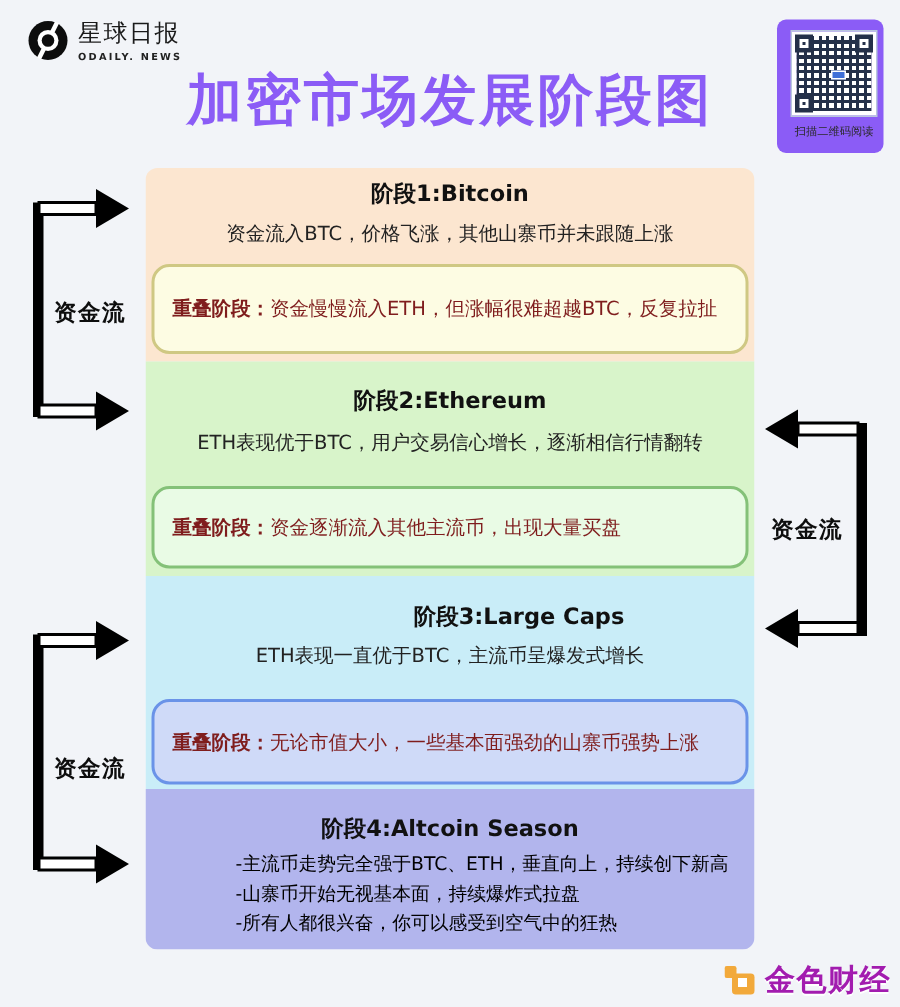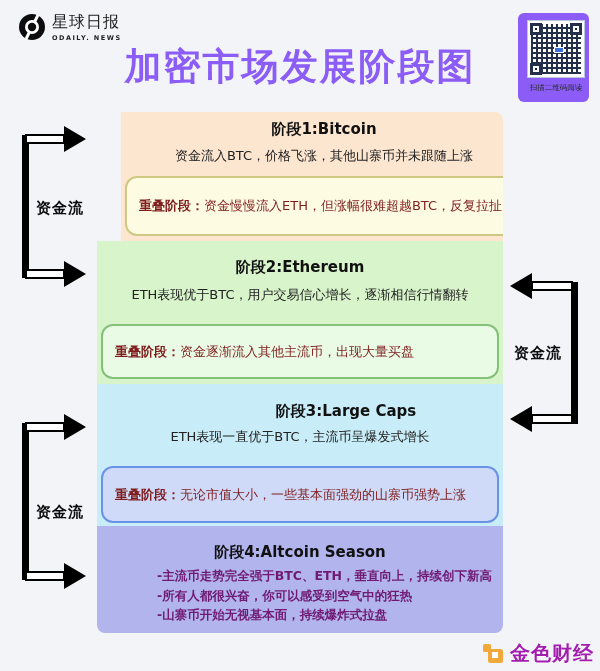--- a/index.html
+++ b/index.html
@@ -36,40 +36,40 @@
   .finder::before { content:""; position:absolute; left:5px; top:5px; width:2px; height:2px; background:#243049; z-index:1; }
   .f-tl { left:-1px; top:-1px; } .f-tr { right:-1px; top:-1px; } .f-bl { left:-1px; bottom:-1px; }
   .qr-center-dot { position:absolute; left:23px; top:23px; width:10px; height:6px; background:#3e6fd8; border:1px solid #fff; }
   .qr-caption { position:absolute; left:0; top:70px; width:76px; text-align:center; font-size:7.5px; color:#2a2a2a; }
   
   .column {
     position:absolute; left:97px; top:112px; width:406px; height:521px;
     border-radius:8px; overflow:hidden;
   }
   .band { position:relative; width:406px; }
-  .band-1 { height:129px; background:#fce6d0;margin-left:24px; }
+  .band-1 { height:129px; background:#fce6d0; }
   .band-2 { height:143px; background:#d8f4ca;padding-left:31px; }
   .band-3 { height:142px; background:#c9edf8; }
   .band-4 { height:107px; background:#b2b5ed; }
   .stage-title { position:absolute; left:0; width:406px; text-align:center; font-size:15px; font-weight:800; color:#111; }
   .stage-desc  { position:absolute; left:0; width:406px; text-align:center; font-size:13px; color:#222; }
   .b1 .stage-title { top:8px; }  .b1 .stage-desc { top:35px; }
   .b2 .stage-title { top:17px; } .b2 .stage-desc { top:45px; }
   .b3 .stage-title { top:18px;margin-left:46px; } .b3 .stage-desc { top:44px; }
   .b4 .stage-title { top:17px; }
   .overlap-box {
     position:absolute; left:4px; right:4px;
     border-radius:12px; display:flex; align-items:center;
     padding:0 12px; font-size:13px; color:#7f1d1d;
   }
   .overlap-1 { top:64px; height:60px; background:#fdfce3; border:2px solid #cfc883; }
   .overlap-2 { top:83px; height:55px; background:#e9fbe5; border:2px solid #84c178; }
   .overlap-3 { top:82px; height:57px; background:#cfdaf8; border:2px solid #6a93e8; }
   .overlap-label { font-weight:900; white-space:nowrap; }
-  .bullets { position:absolute; left:60px; top:40px; width:340px; font-size:12.5px; line-height:19.5px; color:#701a75;font-weight:bold; }
+  .bullets { position:absolute; left:60px; top:40px; width:340px; font-size:12.5px; line-height:19.5px; color:#000000; }
   
   .arrow-svg { position:absolute; }
   .arrow-a { left:6px;   top:120px; }
   .arrow-b { left:504px; top:266px; }
   .arrow-c { left:6px;   top:408px; }
   .flow-label { position:absolute; font-size:15px; font-weight:700; color:#0d0d0d; letter-spacing:1px; }
   .fl-a { left:36px;  top:199px; }
   .fl-b { left:514px; top:344px; }
   .fl-c { left:36px;  top:503px; }
   
@@ -131,22 +131,22 @@
     <div class="overlap-box overlap-3">
       <span class="overlap-label">重叠阶段：</span>
       <span>无论市值大小，一些基本面强劲的山寨币强势上涨</span>
     </div>
   </div>
 
   <div class="band band-4 b4">
     <div class="stage-title">阶段4:Altcoin Season</div>
     <div class="bullets">
       <div>-主流币走势完全强于BTC、ETH，垂直向上，持续创下新高</div>
+      <div>-山寨币开始无视基本面，持续爆炸式拉盘</div>
       <div>-所有人都很兴奋，你可以感受到空气中的狂热</div>
-      <div>-山寨币开始无视基本面，持续爆炸式拉盘</div>
     </div>
   </div>
 
 </div>
 
 <svg class="arrow-svg arrow-a" width="86" height="175" viewBox="0 0 86 175">
   <rect x="16" y="15" width="7" height="143" fill="#000"></rect>
   <rect x="20" y="15" width="38" height="8" fill="#fff" stroke="#000" stroke-width="2"></rect>
   <polygon points="58,6 58,32 80,19" fill="#000"></polygon>
   <rect x="20" y="150" width="38" height="8" fill="#fff" stroke="#000" stroke-width="2"></rect>

